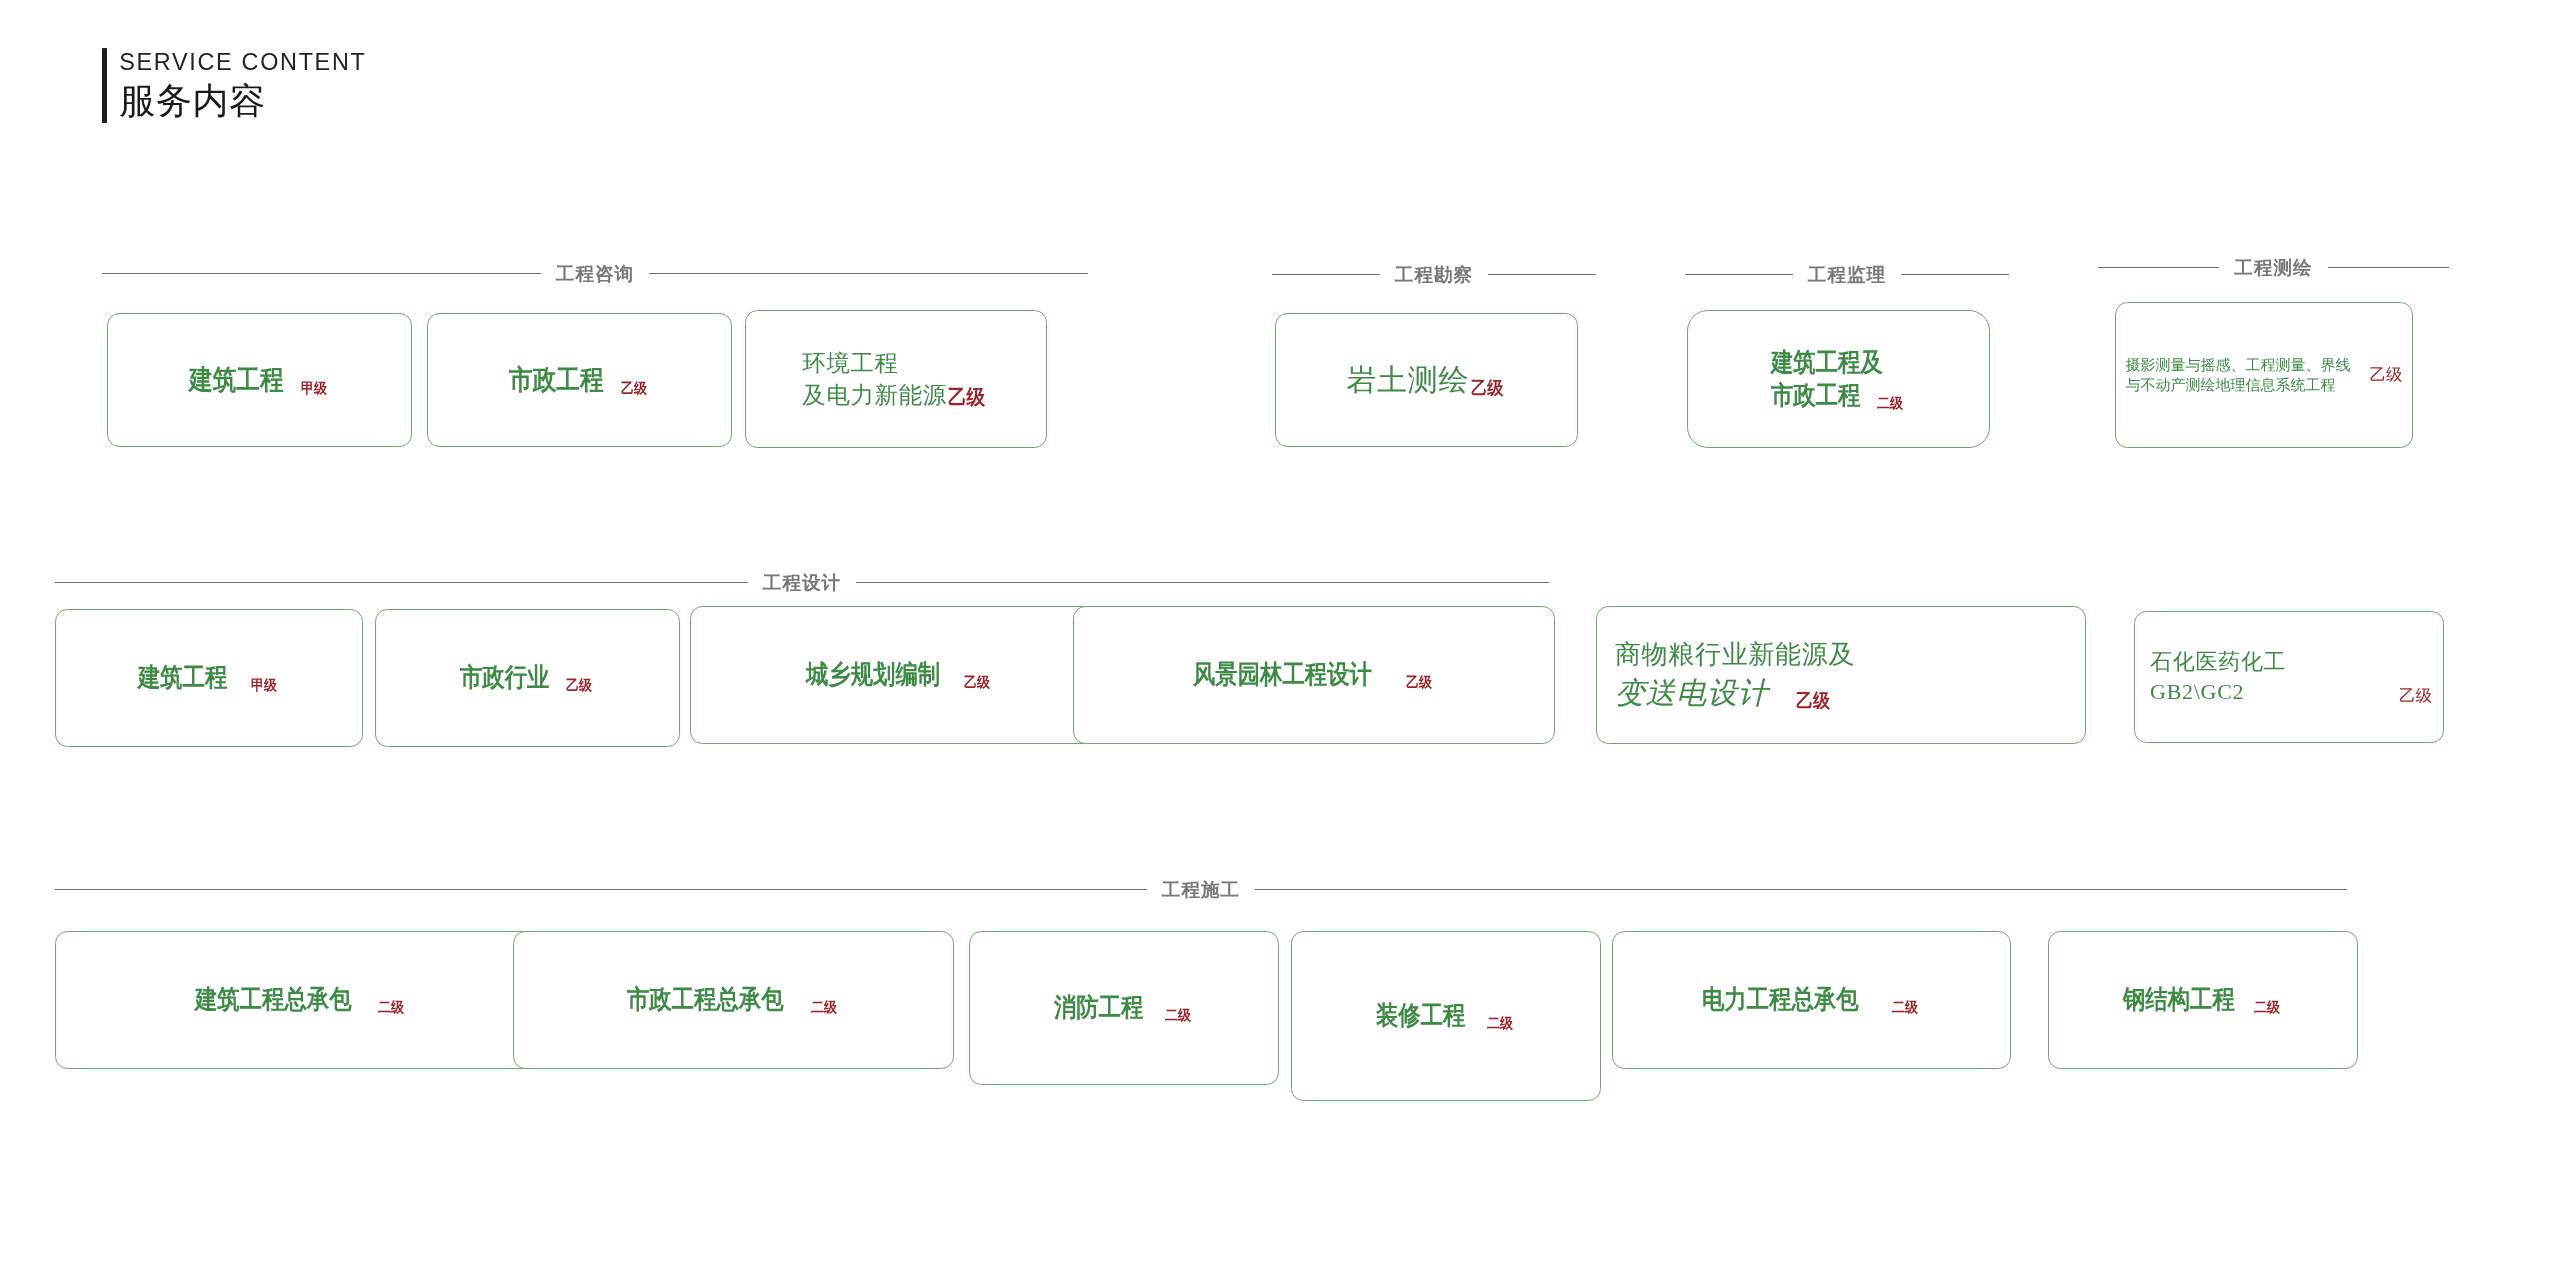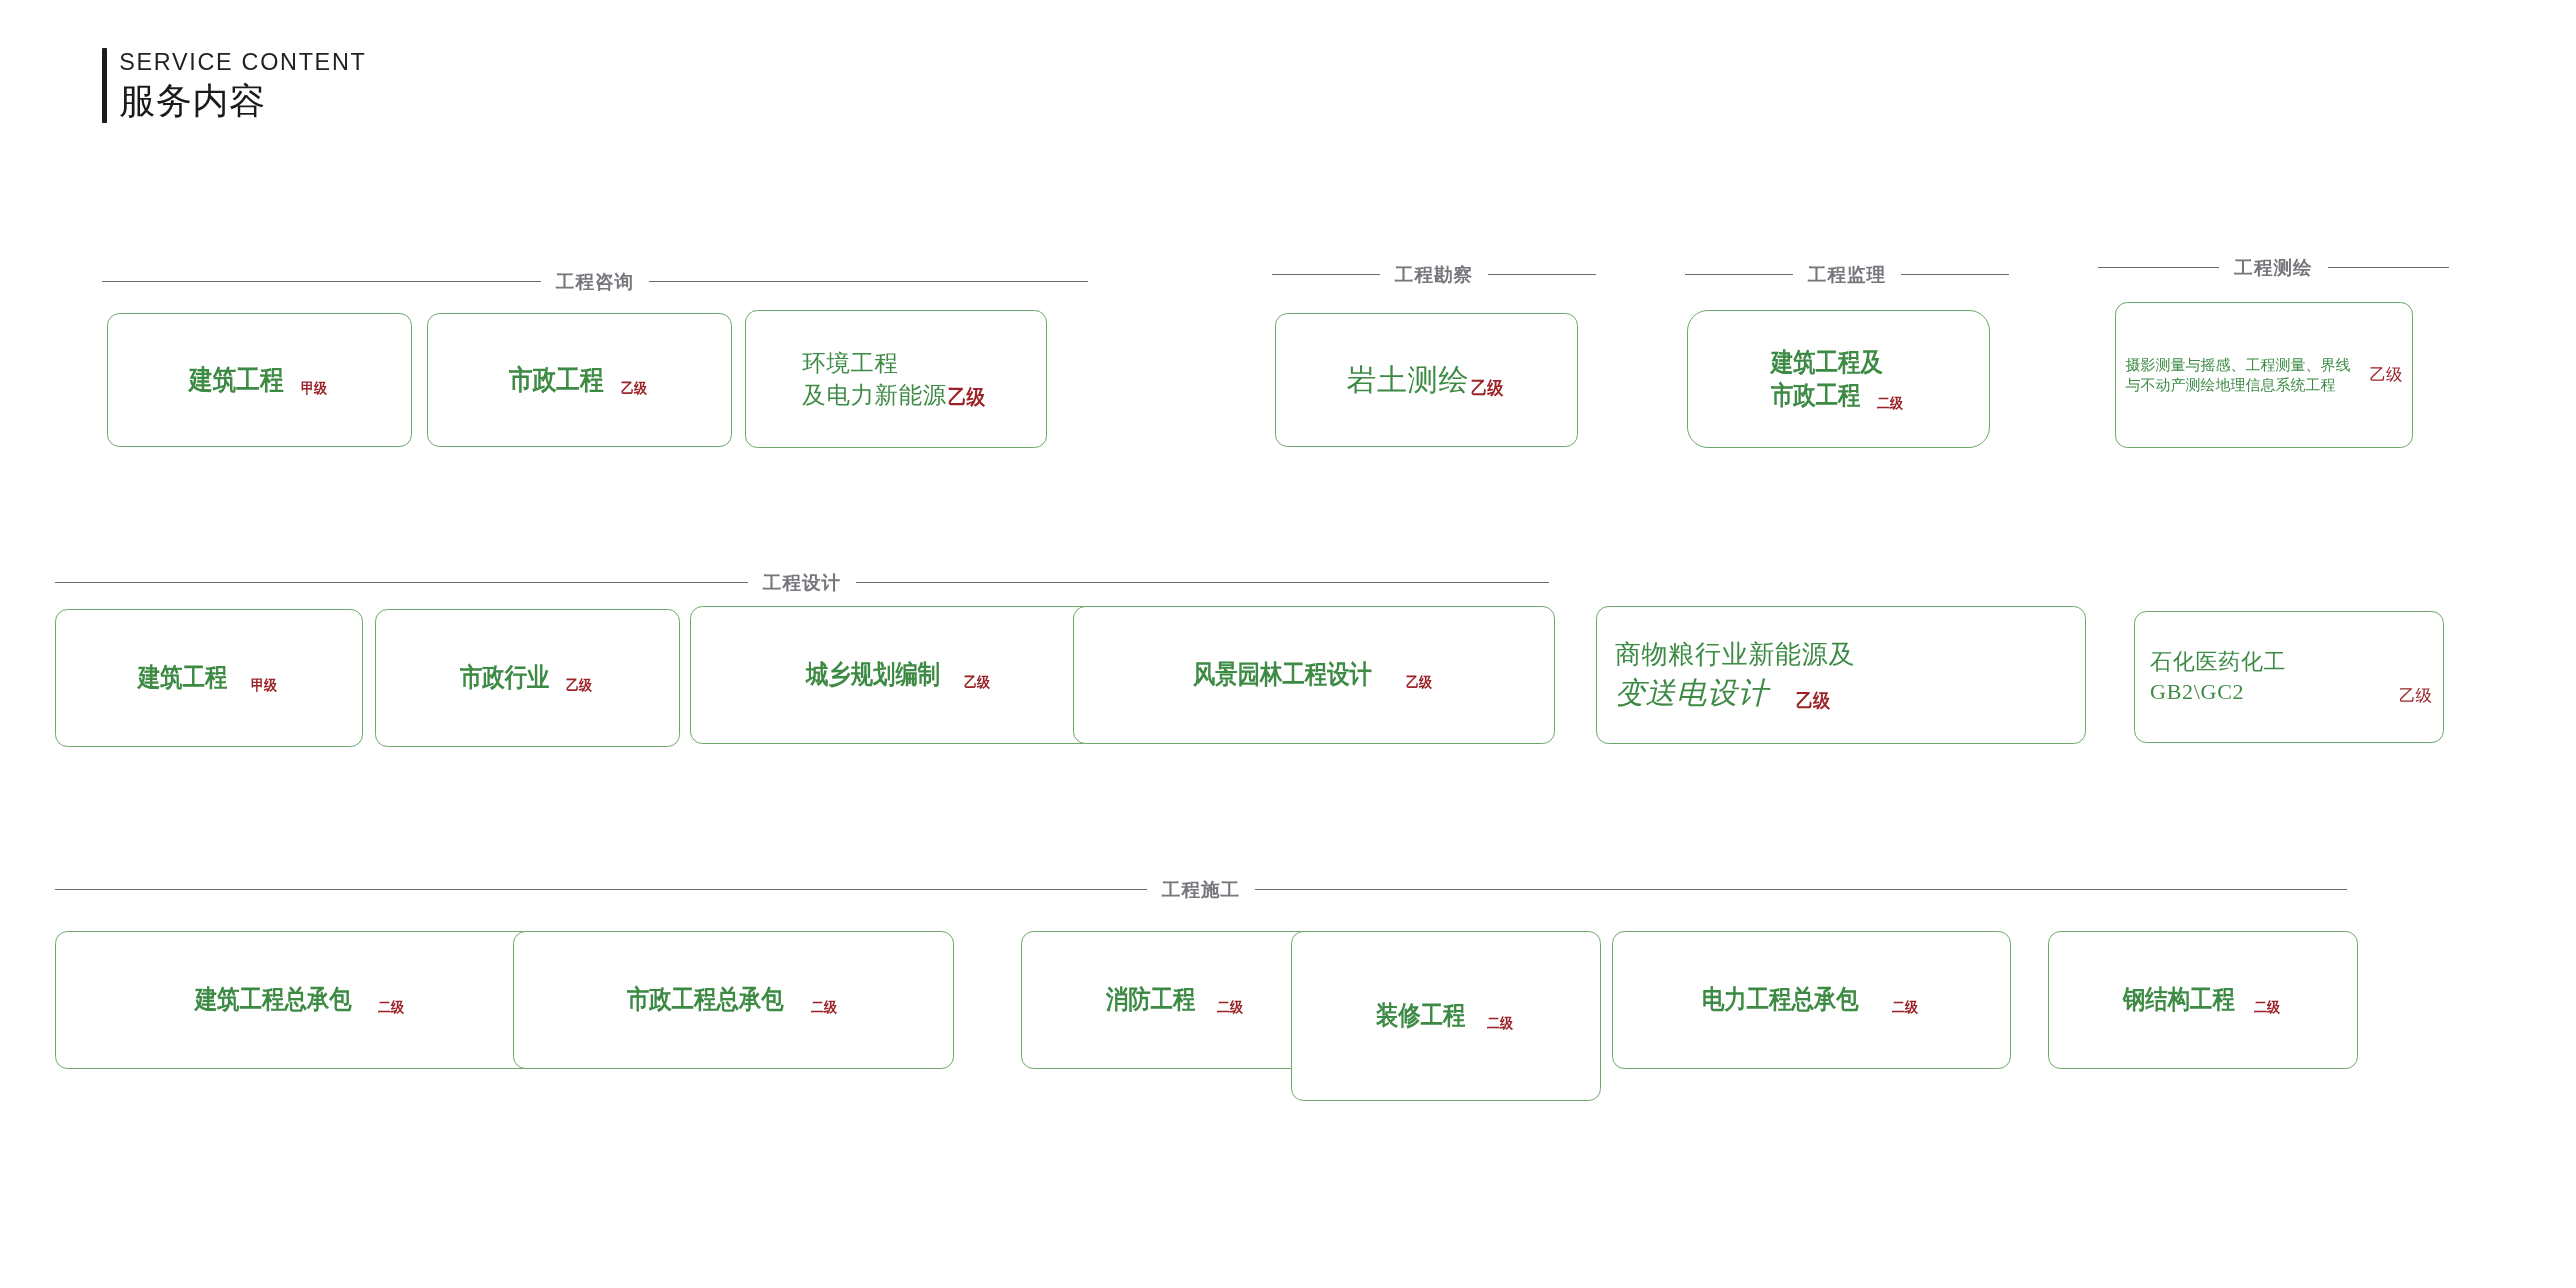--- a/index.html
+++ b/index.html
@@ -117,21 +117,21 @@
 <body>
 
 <div class="page-header">
   <div class="header-bar"></div>
   <div class="header-text">
     <div class="header-en">SERVICE CONTENT</div>
     <div class="header-cn">服务内容</div>
   </div>
 </div>
 
-<div class="section-head" style="left:102px;top:270px;width:986px;text-align:center;">
+<div class="section-head" style="left:102px;top:262px;width:986px;text-align:center;">
   <div class="rule"></div>
   <div class="label">工程咨询</div>
   <div class="rule"></div>
 </div>
 
 <div class="section-head" style="left:1272px;top:263px;width:324px;">
   <div class="rule"></div>
   <div class="label">工程勘察</div>
   <div class="rule"></div>
 </div>
@@ -285,21 +285,21 @@
 
 <div class="card s38" style="left:513px;top:931px;width:441px;height:138px;">
   <div class="card-inner">
     <div class="baseline-row">
       <span class="t">市政工程总承包</span>
       <span class="g">二级</span>
     </div>
   </div>
 </div>
 
-<div class="card s38" style="left:1021px;top:931px;width:310px;height:138px;">
+<div class="card s38" style="left:969px;top:931px;width:310px;height:154px;">
   <div class="card-inner">
     <div class="baseline-row">
       <span class="t">消防工程</span>
       <span class="g" style="margin-left:6.9px;">二级</span>
     </div>
   </div>
 </div>
 
 <div class="card s38" style="left:1291px;top:931px;width:310px;height:170px;">
   <div class="card-inner">

